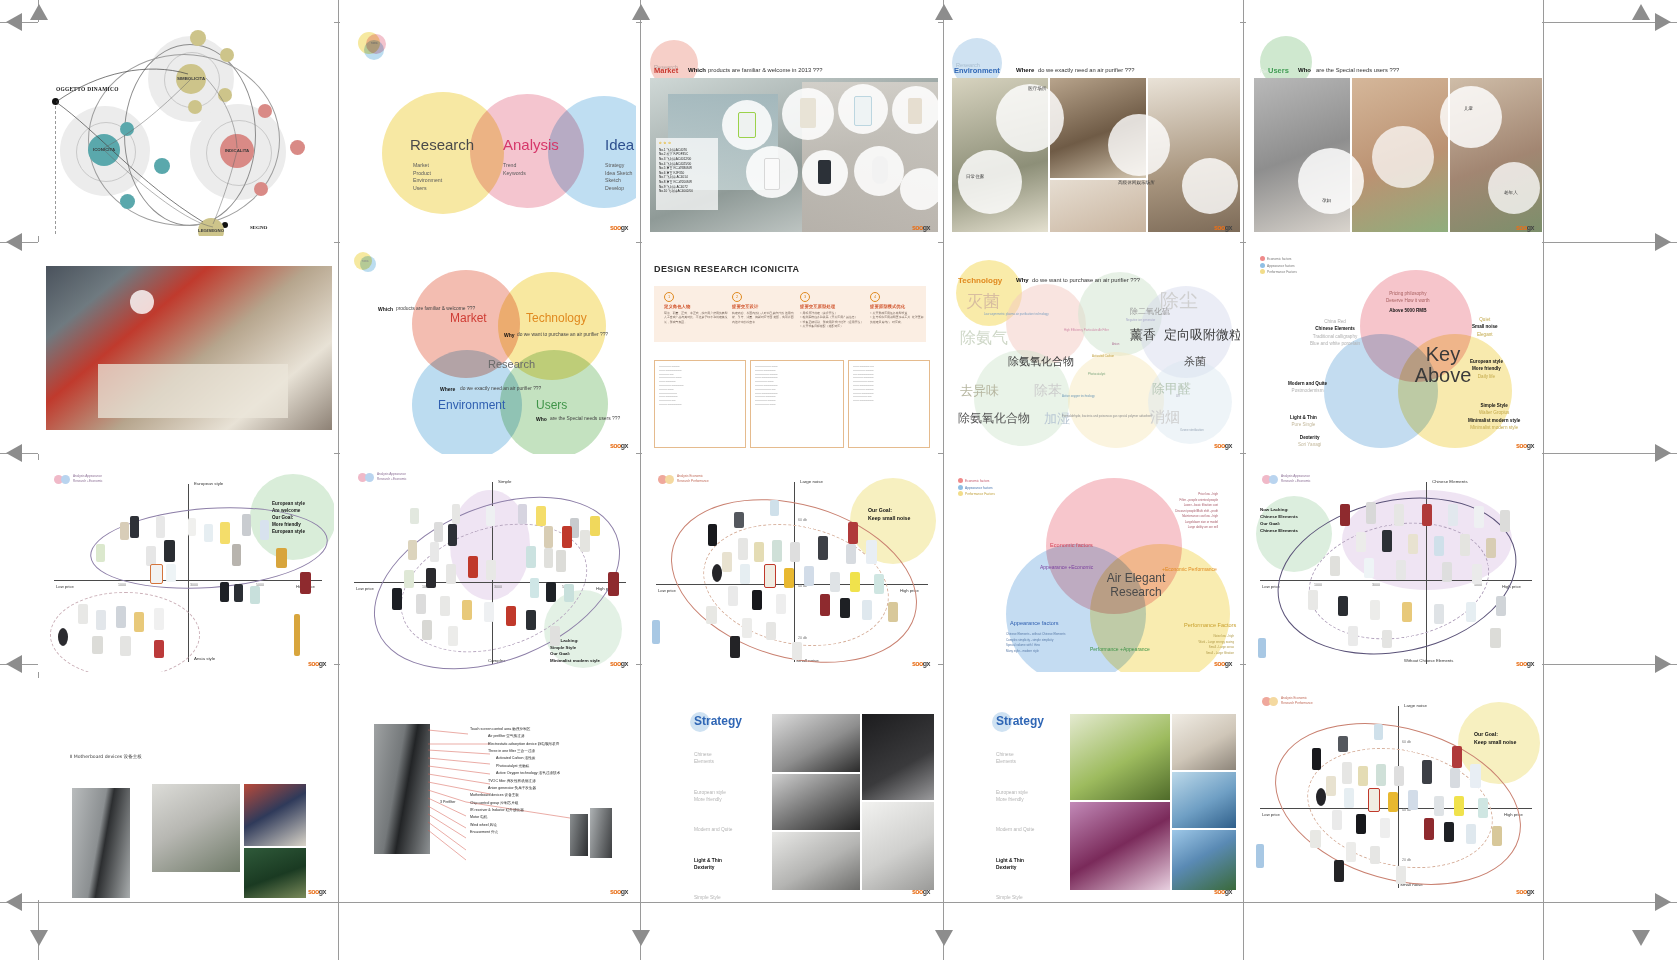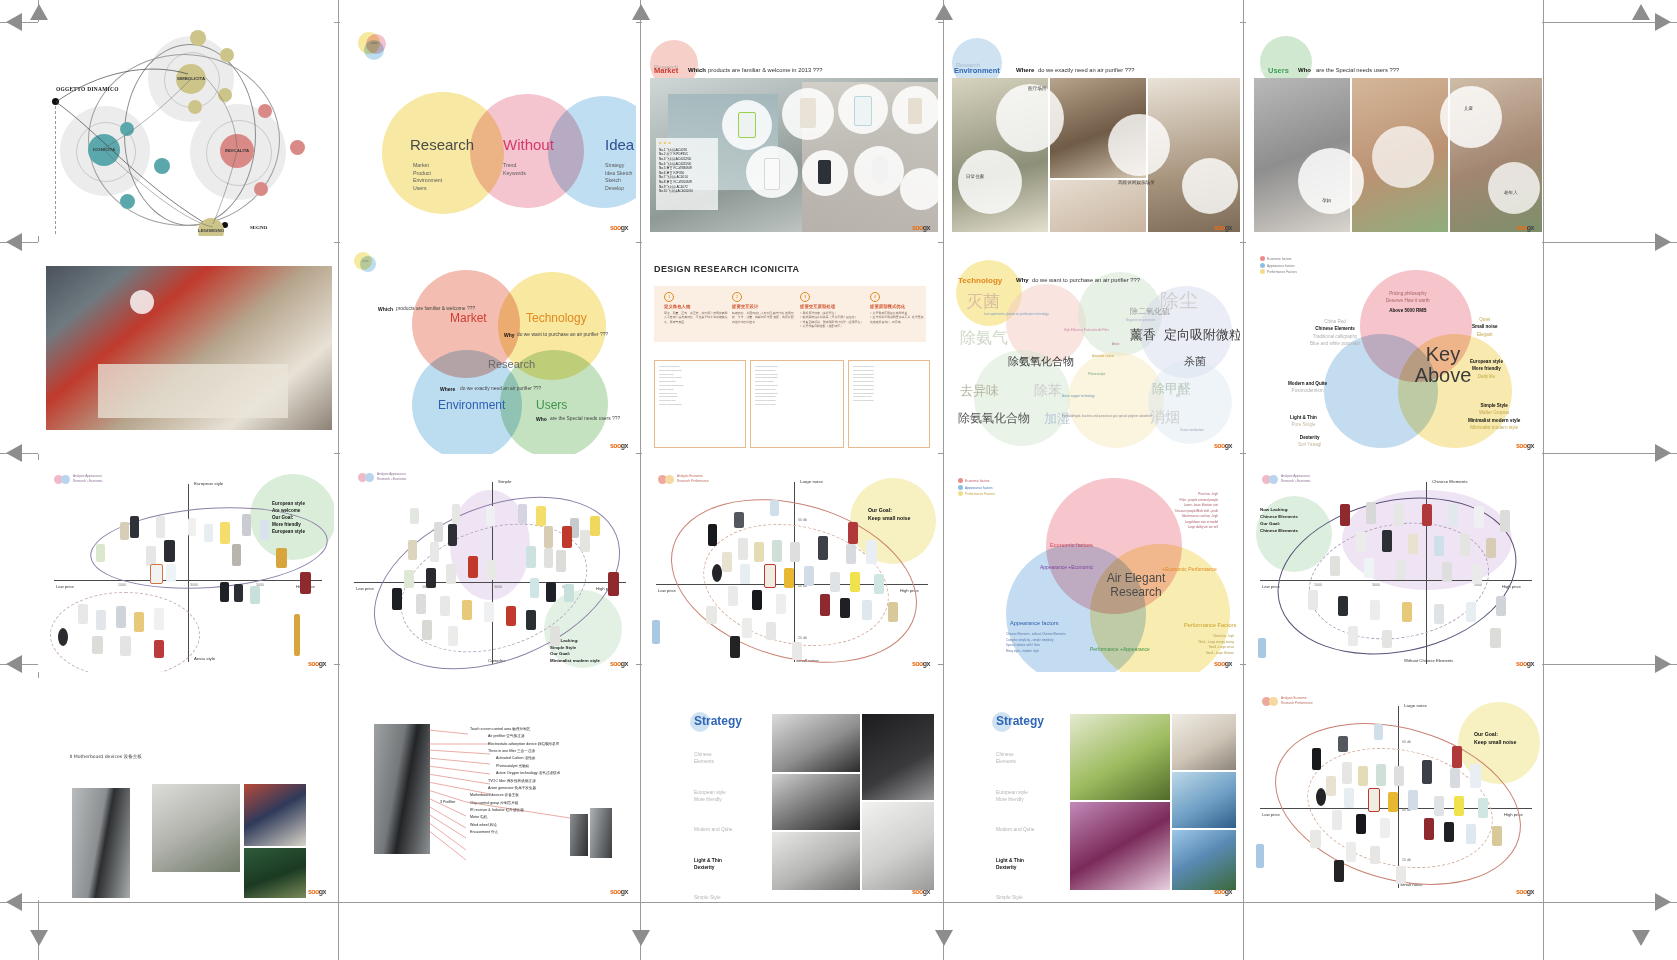--- a/index.html
+++ b/index.html
@@ -137,21 +137,21 @@
     <div class="vc" style="left:18px;top:10px;width:22px;height:22px;background:#f6e9a0;"></div>
     <div class="vc" style="left:26px;top:12px;width:20px;height:20px;background:#f3c3cd;"></div>
     <div class="vc" style="left:24px;top:18px;width:20px;height:20px;background:#bcddf0;"></div>
     <div class="t" style="left:31px;top:19px;font-size:3px;color:#666;">nova</div>
 
     <div class="vc" style="left:42px;top:70px;width:122px;height:122px;background:#f7e8a3;"></div>
     <div class="vc" style="left:130px;top:72px;width:114px;height:114px;background:#f4c5cf;"></div>
     <div class="vc" style="left:208px;top:74px;width:112px;height:112px;background:#bfdef2;"></div>
 
     <div class="t" style="left:70px;top:114px;font-size:15px;color:#4a4a4a;">Research</div>
-    <div class="t" style="left:163px;top:114px;font-size:15px;color:#d6376a;">Without</div>
+    <div class="t" style="left:163px;top:114px;font-size:15px;color:#d6376a;">Analysis</div>
     <div class="t" style="left:265px;top:114px;font-size:15px;color:#2d4f8e;">Idea</div>
 
     <div style="position:absolute;left:73px;top:140px;font-size:5.2px;line-height:1.45;color:#5a5a5a;">
       <div>Market</div>
       <div>Product</div>
       <div>Environment</div>
       <div>Users</div>
     </div>
     <div style="position:absolute;left:163px;top:140px;font-size:5.2px;line-height:1.45;color:#5a5a5a;">
       <div>Trend</div>

